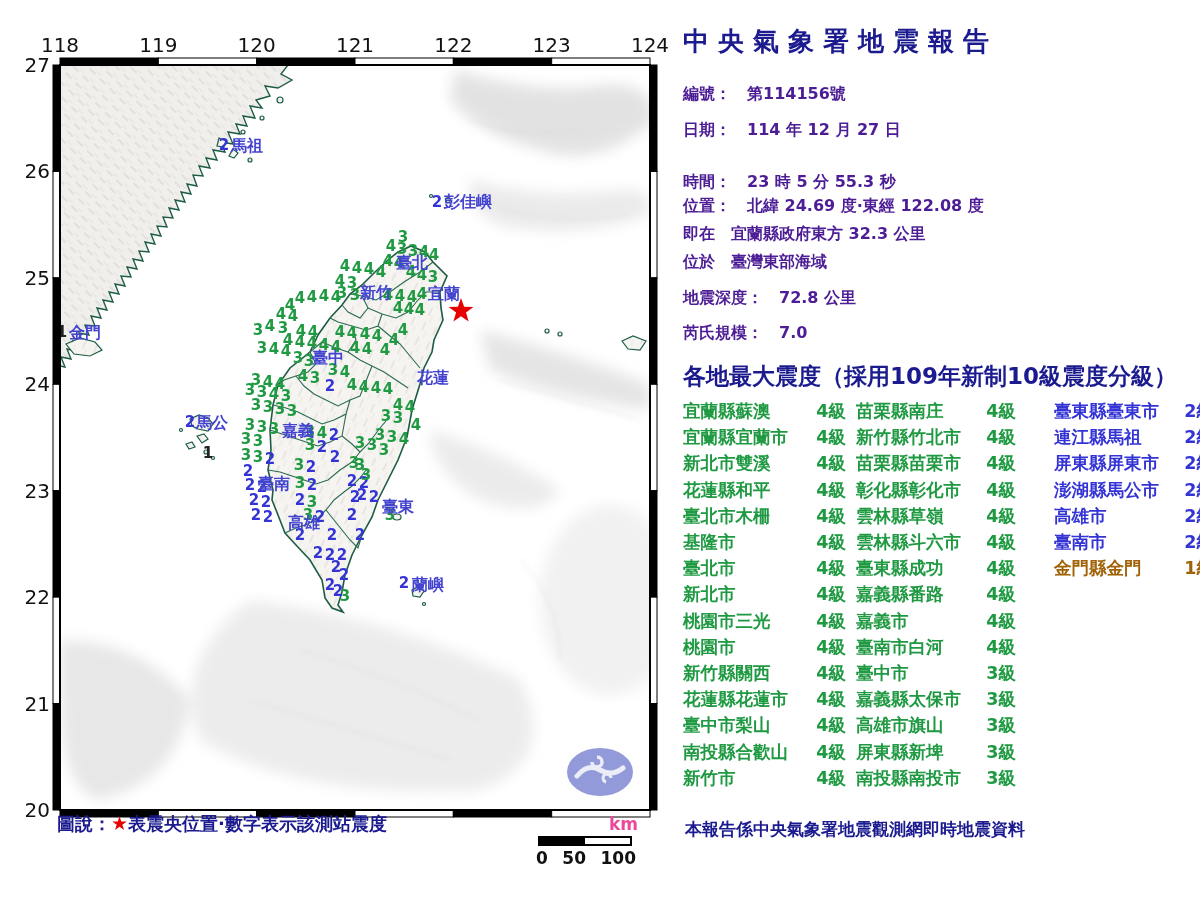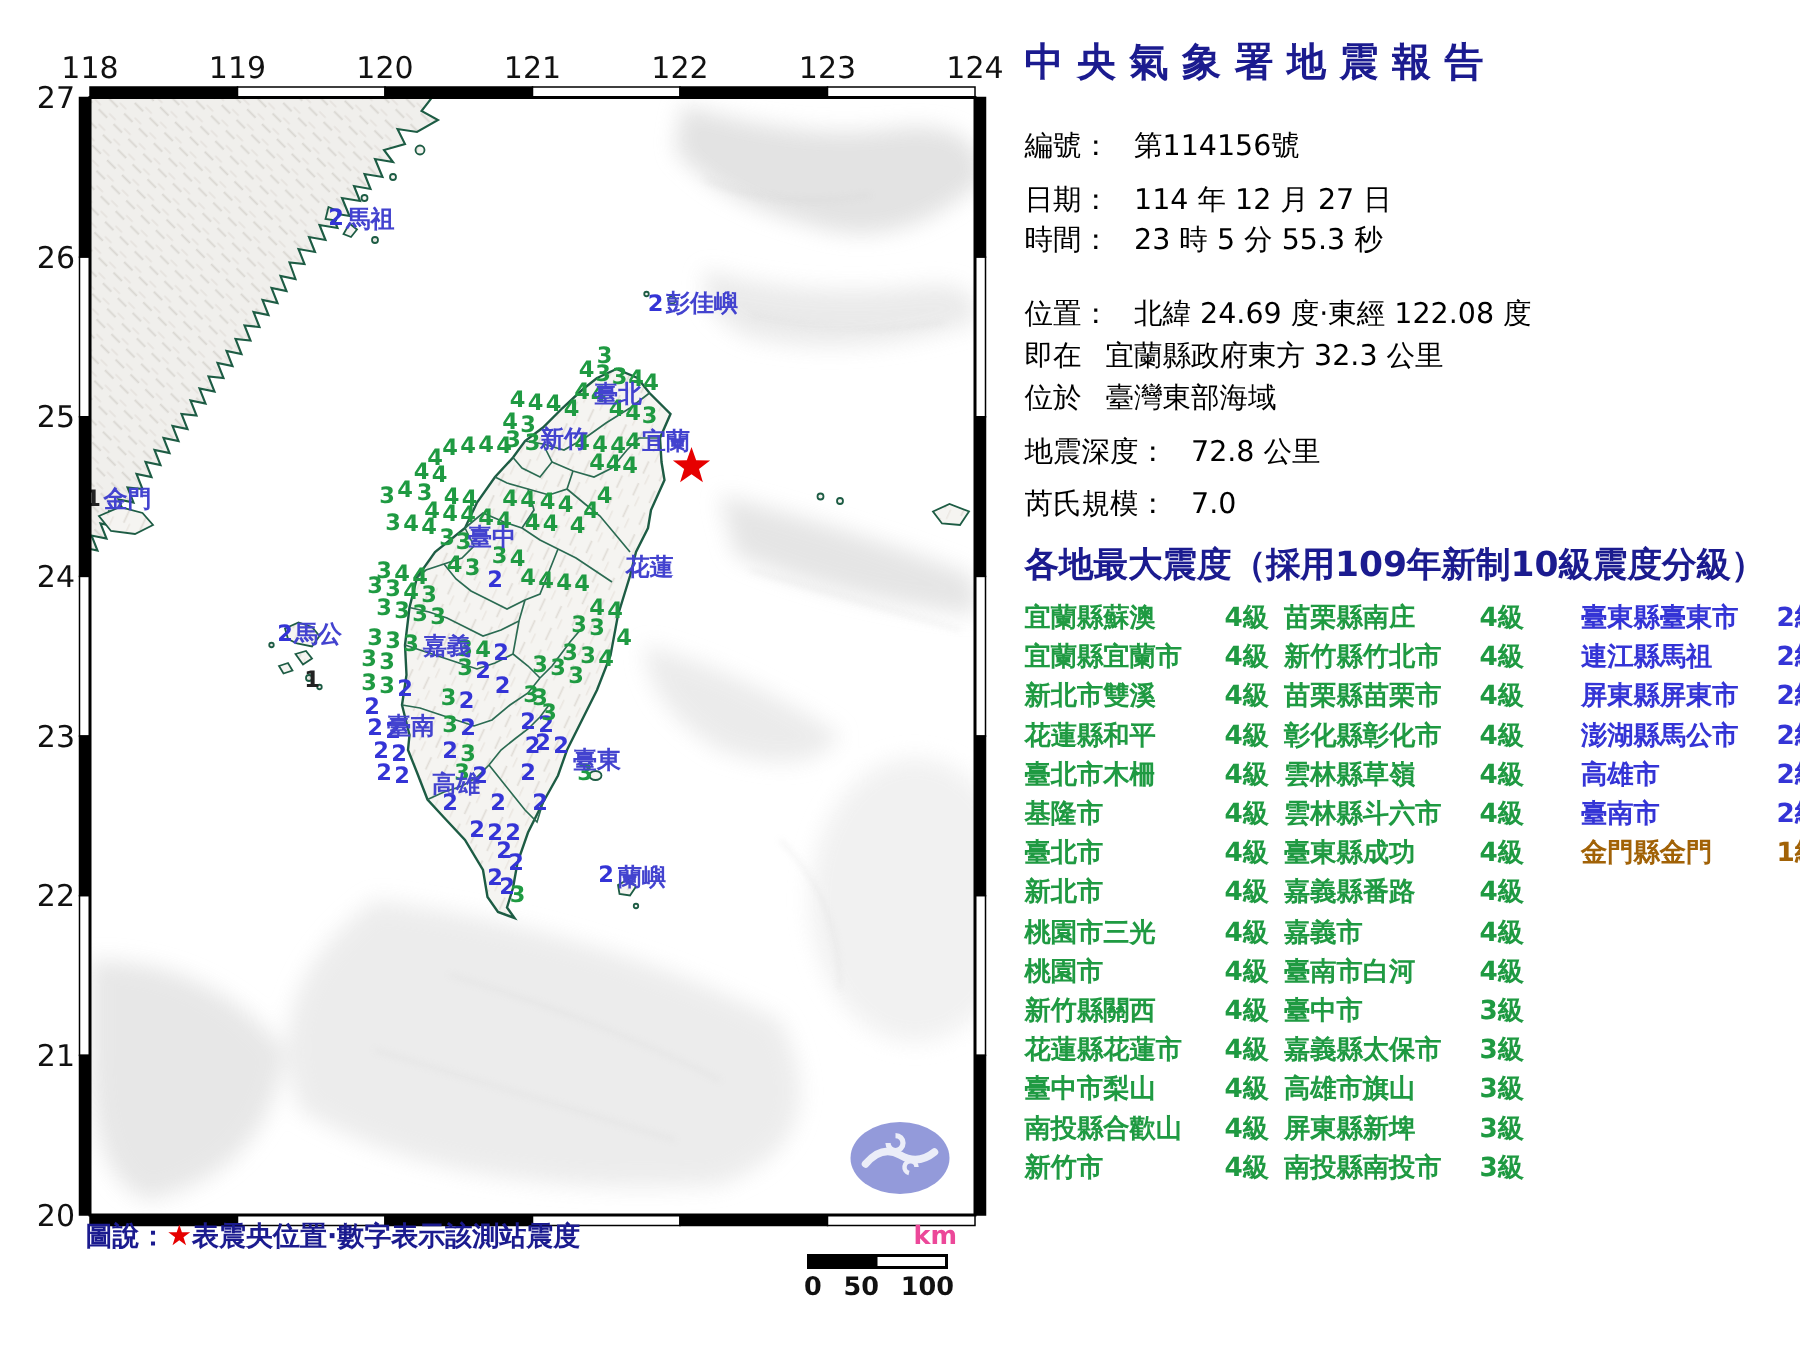--- a/index.html
+++ b/index.html
@@ -1,21 +1,21 @@
 <!DOCTYPE html>
 <html><head>
 <meta charset="utf-8">
 <style>
   html,body{margin:0;padding:0;}
   body{width:1200px;height:900px;position:relative;background:#ffffff;
        font-family:"DejaVu Sans","Liberation Sans",sans-serif;overflow:hidden;}
   .abs{position:absolute;}
   
   #title{left:683px;top:24px;font-size:26px;font-weight:bold;letter-spacing:9px;color:#1b1b8f;white-space:nowrap;}
-  .rrow{left:683px;font-size:19px;font-weight:normal;color:#000000;white-space:nowrap;}
+  .rrow{left:683px;font-size:16px;font-weight:bold;color:#4c1d95;white-space:nowrap;}
   .rrow .lab{display:inline-block;margin-right:16px;}
   #int-header{left:683px;top:361px;font-size:23px;font-weight:bold;color:#1b1b8f;white-space:nowrap;}
   .itab-col{position:absolute;top:398px;}
   .itab-row{display:flex;justify-content:space-between;align-items:center;height:26.2px;
             font-size:17.5px;font-weight:bold;white-space:nowrap;}
   .c-green{color:#1f9a42;} .c-blue{color:#3434d6;} .c-black:{color:#222;}
   .c-black{color:#a16207;}
   #note{left:685px;top:816px;font-size:17px;font-weight:bold;color:#1b1b8f;line-height:1.6;}
   
   #legend{left:57px;top:812px;font-size:18px;font-weight:bold;color:#1b1b8f;white-space:nowrap;}
@@ -347,21 +347,21 @@
       <text x="50" y="604.1428571428571" text-anchor="end" class="axis-t">22</text>
       <text x="50" y="710.5714285714286" text-anchor="end" class="axis-t">21</text>
       <text x="50" y="817" text-anchor="end" class="axis-t">20</text>
     </g>
 </svg>
 
 <div id="title" class="abs">中央氣象署地震報告</div>
 <div id="report-rows">
     <div class="abs rrow" style="top: 84px;"><span class="lab">編號：</span><span>第114156號</span></div>
     <div class="abs rrow" style="top: 120px;"><span class="lab">日期：</span><span>114 年 12 月 27 日</span></div>
-    <div class="abs rrow" style="top: 147px;"><span class="lab">時間：</span><span>23 時 5 分 55.3 秒</span></div>
+    <div class="abs rrow" style="top: 172px;"><span class="lab">時間：</span><span>23 時 5 分 55.3 秒</span></div>
     <div class="abs rrow" style="top: 196px;"><span class="lab">位置：</span><span>北緯 24.69 度·東經 122.08 度</span></div>
     <div class="abs rrow" style="top: 224px;"><span class="lab">即在</span><span>宜蘭縣政府東方 32.3 公里</span></div>
     <div class="abs rrow" style="top: 252px;"><span class="lab">位於</span><span>臺灣東部海域</span></div>
     <div class="abs rrow" style="top: 288px;"><span class="lab">地震深度：</span><span>72.8 公里</span></div>
     <div class="abs rrow" style="top: 323px;"><span class="lab">芮氏規模：</span><span>7.0</span></div>
   </div>
 <div id="int-header" class="abs">各地最大震度（採用109年新制10級震度分級）</div>
 <div id="intensity-table">
     <div class="itab-col" style="left: 683px; width: 163px;">
       <div class="itab-row c-green">
@@ -513,20 +513,21 @@
         <span>2級</span>
       </div>
       <div class="itab-row c-black">
         <span>金門縣金門</span>
         <span>1級</span>
       </div>
     </div>
   </div>
 
 <div id="note" class="abs">
+  <div>本報告係中央氣象署地震觀測網即時地震資料</div>
 </div>
 
 <div id="legend" class="abs">
   <span>圖說：</span><span class="star">★</span><span>表震央位置·數字表示該測站震度</span>
 </div>
 
 <div id="scalebox" class="abs">
   <div id="km">km</div>
   <div id="sbar">
       <div class="half"></div>

